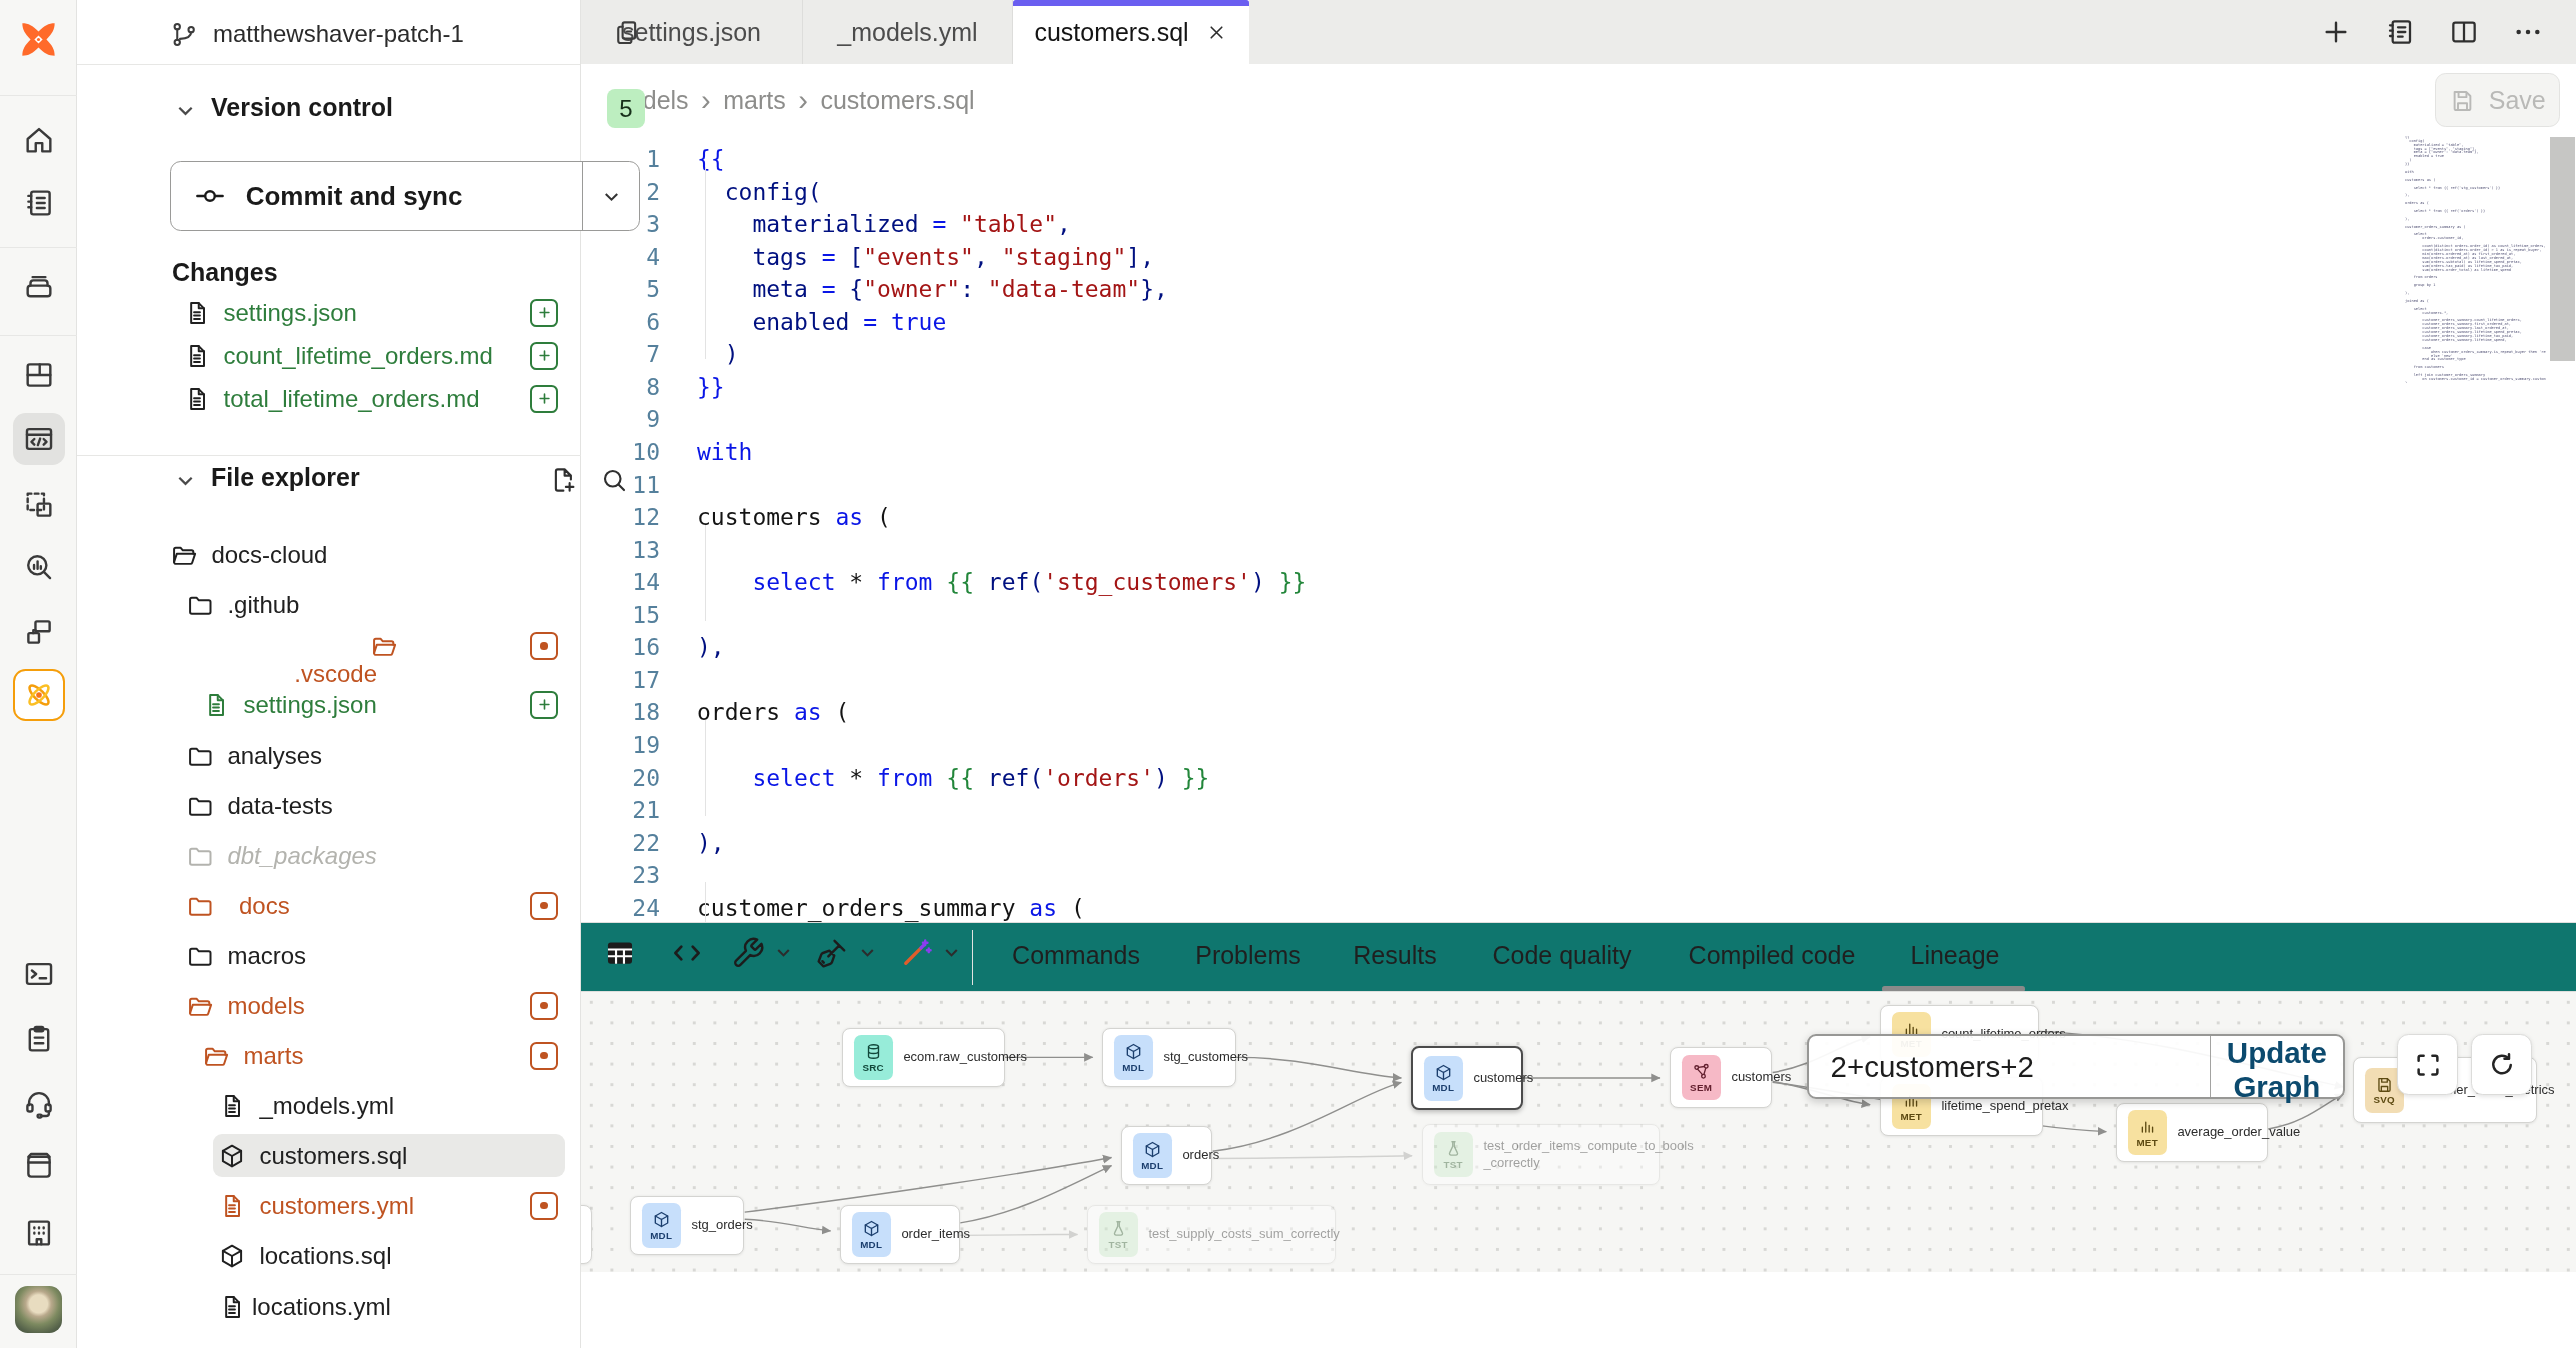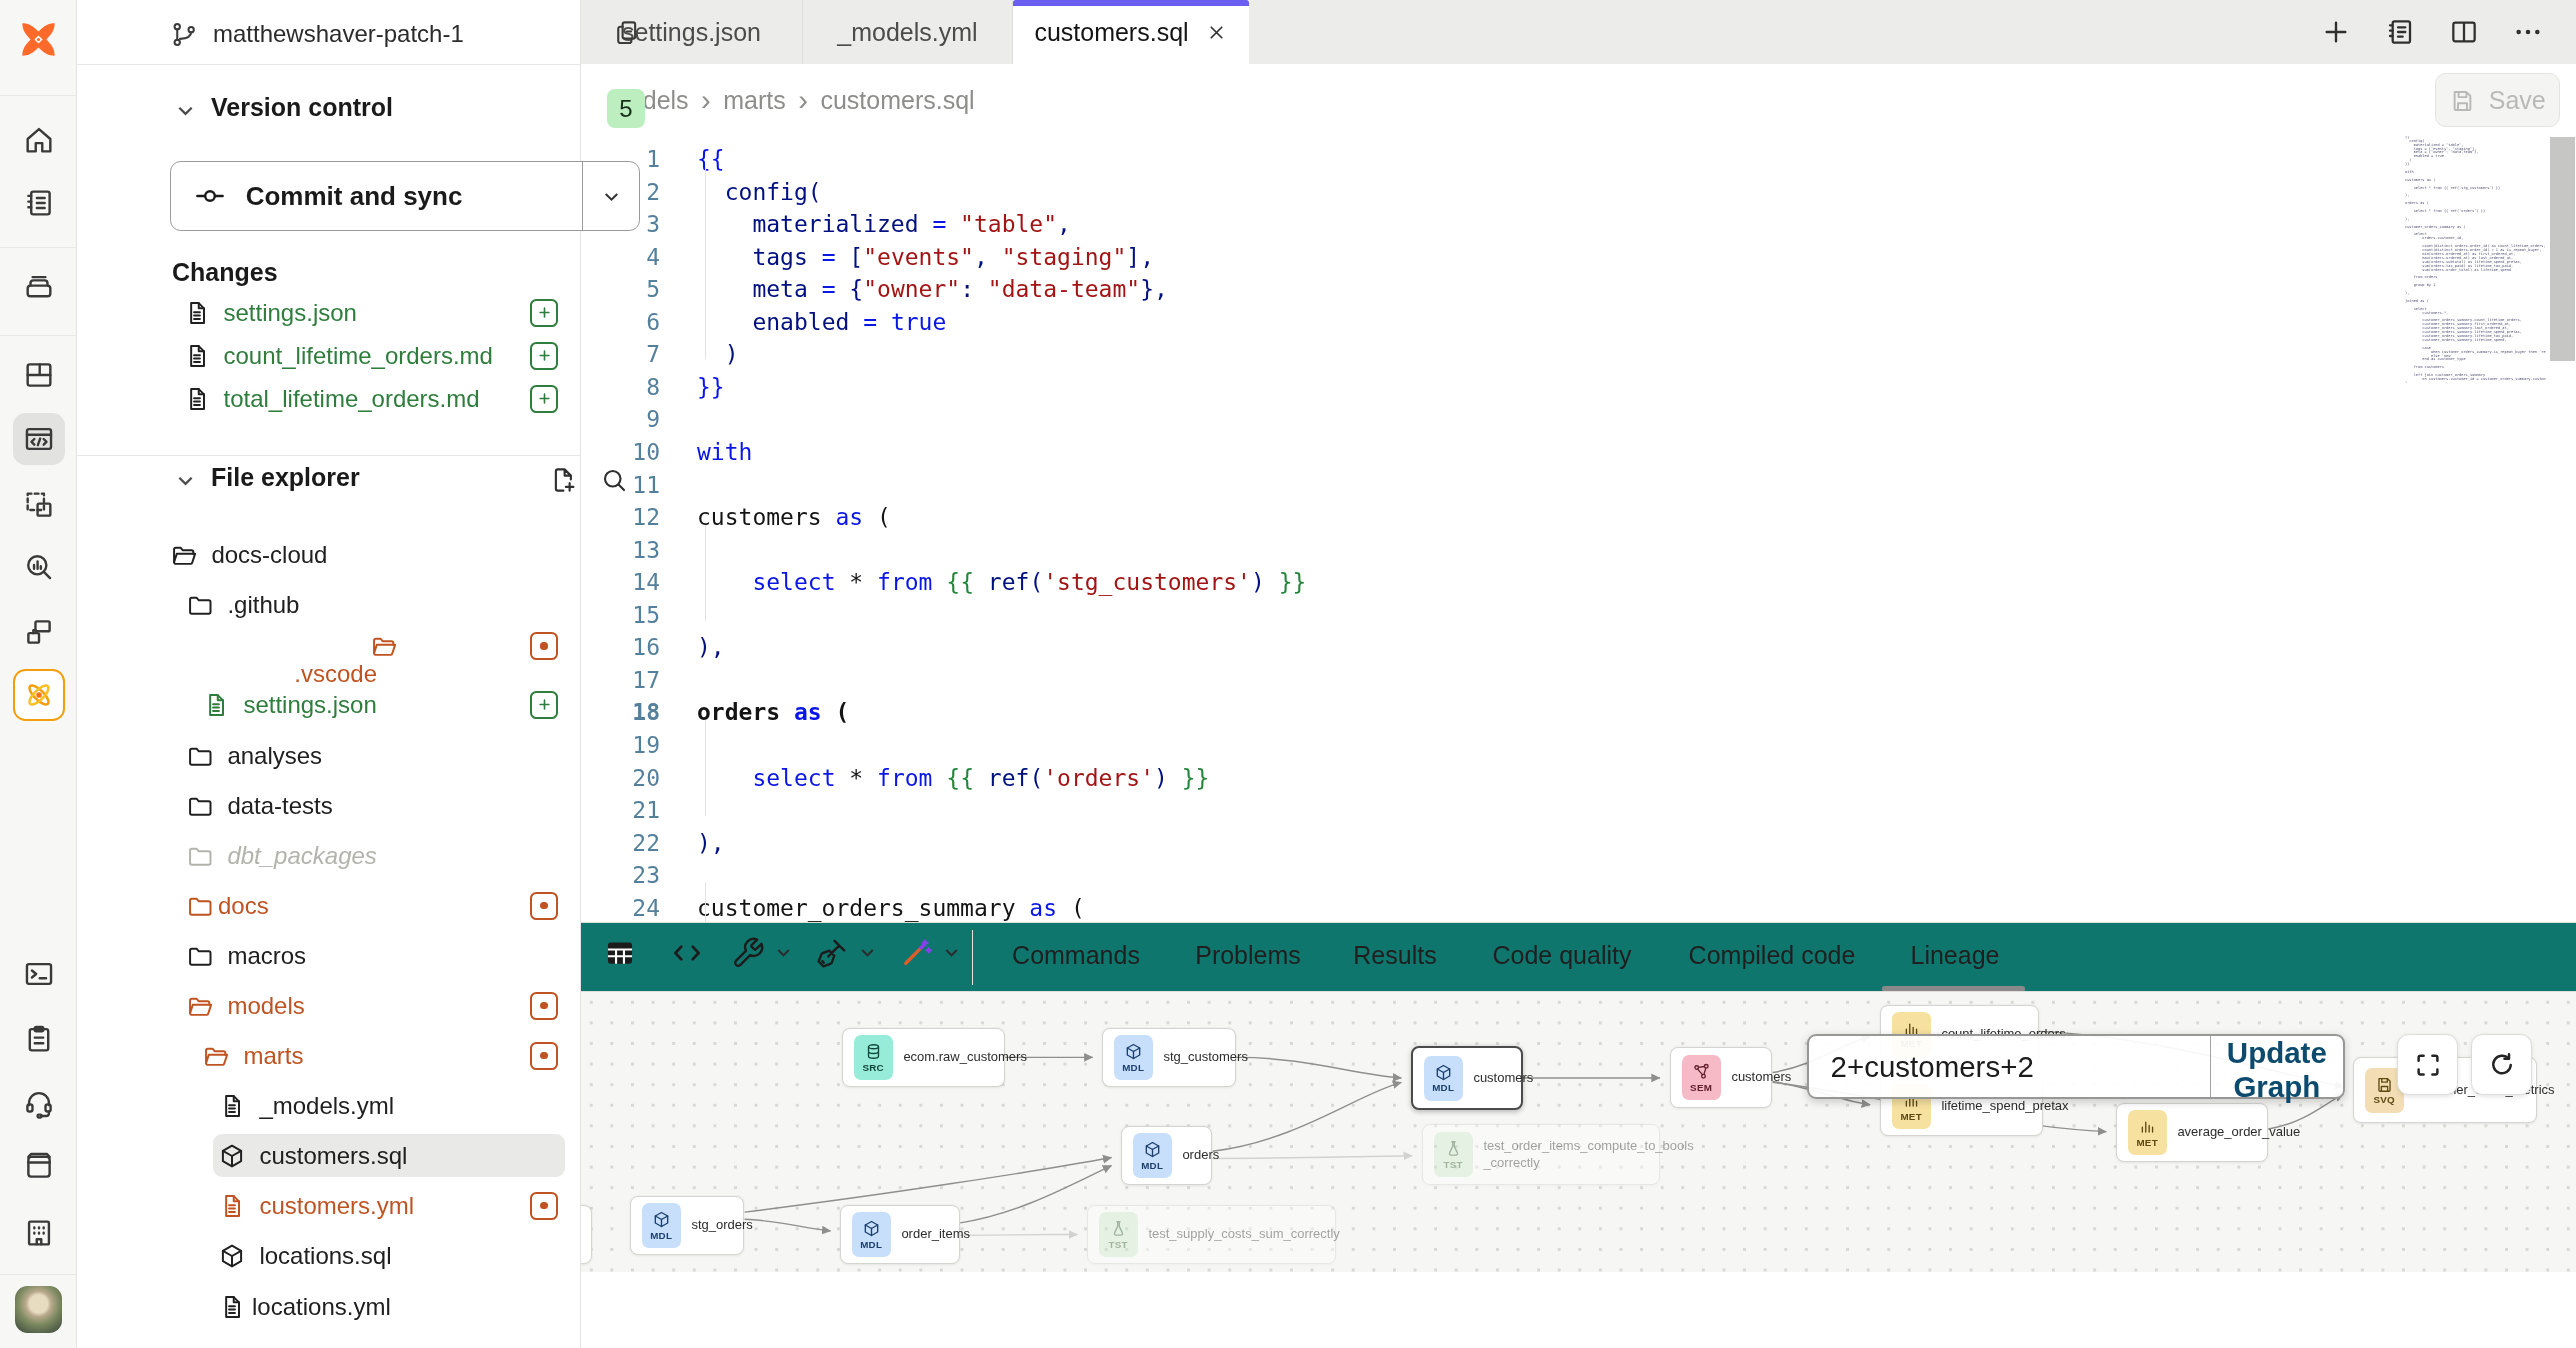--- a/index.html
+++ b/index.html
@@ -433,21 +433,21 @@
           </svg>
         </span>
         <span class="nm muted" style="margin-left:13.4px">dbt_packages</span>
       </div>
       <div class="tree-row" style="top: 883px;">
         <span class="row-ic orange" style="margin-left:109px">
           <svg viewBox="0 0 24 24" fill="none" stroke="currentColor" stroke-width="1.7" stroke-linecap="round" stroke-linejoin="round">
             <path d="M3.5 7.2a1.5 1.5 0 0 1 1.5-1.5h4l2 2.3h8.5A1.5 1.5 0 0 1 21 9.5V18a1.5 1.5 0 0 1-1.5 1.5H5A1.5 1.5 0 0 1 3.5 18z"></path>
           </svg>
         </span>
-        <span class="nm orange" style="margin-left:4px">docs</span>
+        <span class="nm orange" style="margin-left:25px">docs</span>
         <span class="row-badge dot" style="position:absolute;right:23px">
           <span class="d"></span>
         </span>
       </div>
       <div class="tree-row" style="top: 933px; text-align: center;">
         <span class="row-ic " style="margin-left:109px">
           <svg viewBox="0 0 24 24" fill="none" stroke="currentColor" stroke-width="1.7" stroke-linecap="round" stroke-linejoin="round">
             <path d="M3.5 7.2a1.5 1.5 0 0 1 1.5-1.5h4l2 2.3h8.5A1.5 1.5 0 0 1 21 9.5V18a1.5 1.5 0 0 1-1.5 1.5H5A1.5 1.5 0 0 1 3.5 18z"></path>
           </svg>
         </span>
@@ -602,21 +602,21 @@
         <div class="cl" style="top: 237px;"><span class="ln">8</span><span class="ct"><span class="tk-k">}}</span></span></div>
         <div class="cl" style="top: 269px;"><span class="ln">9</span><span class="ct"></span></div>
         <div class="cl" style="top: 302px;"><span class="ln">10</span><span class="ct"><span class="tk-k">with</span></span></div>
         <div class="cl" style="top: 335px;"><span class="ln">11</span><span class="ct"></span></div>
         <div class="cl" style="top: 367px;"><span class="ln">12</span><span class="ct"><span class="tk-b">customers </span><span class="tk-k">as</span><span class="tk-b"> (</span></span></div>
         <div class="cl" style="top: 400px;"><span class="ln">13</span><span class="ct"></span></div>
         <div class="cl" style="top: 432px;"><span class="ln">14</span><span class="ct"><span class="tk-b">    </span><span class="tk-k">select</span><span class="tk-b"> * </span><span class="tk-k">from</span><span class="tk-b"> </span><span class="tk-j">{{</span><span class="tk-b"> </span><span class="tk-i">ref(</span><span class="tk-s">'stg_customers'</span><span class="tk-i">)</span><span class="tk-b"> </span><span class="tk-j">}}</span></span></div>
         <div class="cl" style="top: 465px;"><span class="ln">15</span><span class="ct"></span></div>
         <div class="cl" style="top: 497px;"><span class="ln">16</span><span class="ct"><span class="tk-i">),</span></span></div>
         <div class="cl" style="top: 530px;"><span class="ln">17</span><span class="ct"></span></div>
-        <div class="cl" style="top: 562px; font-weight: bold;"><span class="ln">18</span><span class="ct"><span class="tk-b">orders </span><span class="tk-k">as</span><span class="tk-b"> (</span></span></div>
+        <div class="cl" style="top: 562px;"><span class="ln">18</span><span class="ct"><span class="tk-b">orders </span><span class="tk-k">as</span><span class="tk-b"> (</span></span></div>
         <div class="cl" style="top: 595px;"><span class="ln">19</span><span class="ct"></span></div>
         <div class="cl" style="top: 628px;"><span class="ln">20</span><span class="ct"><span class="tk-b">    </span><span class="tk-k">select</span><span class="tk-b"> * </span><span class="tk-k">from</span><span class="tk-b"> </span><span class="tk-j">{{</span><span class="tk-b"> </span><span class="tk-i">ref(</span><span class="tk-s">'orders'</span><span class="tk-i">)</span><span class="tk-b"> </span><span class="tk-j">}}</span></span></div>
         <div class="cl" style="top: 660px;"><span class="ln">21</span><span class="ct"></span></div>
         <div class="cl" style="top: 693px;"><span class="ln">22</span><span class="ct"><span class="tk-i">),</span></span></div>
         <div class="cl" style="top: 725px;"><span class="ln">23</span><span class="ct"></span></div>
         <div class="cl" style="top: 758px;"><span class="ln">24</span><span class="ct"><span class="tk-b">customer_orders_summary </span><span class="tk-k">as</span><span class="tk-b"> (</span></span></div>
       </div>
     <div class="guide" style="top:33px;height:192px"></div>
     <div class="guide" style="top:391px;height:96px"></div>
     <div class="guide" style="top:586px;height:96px"></div>

